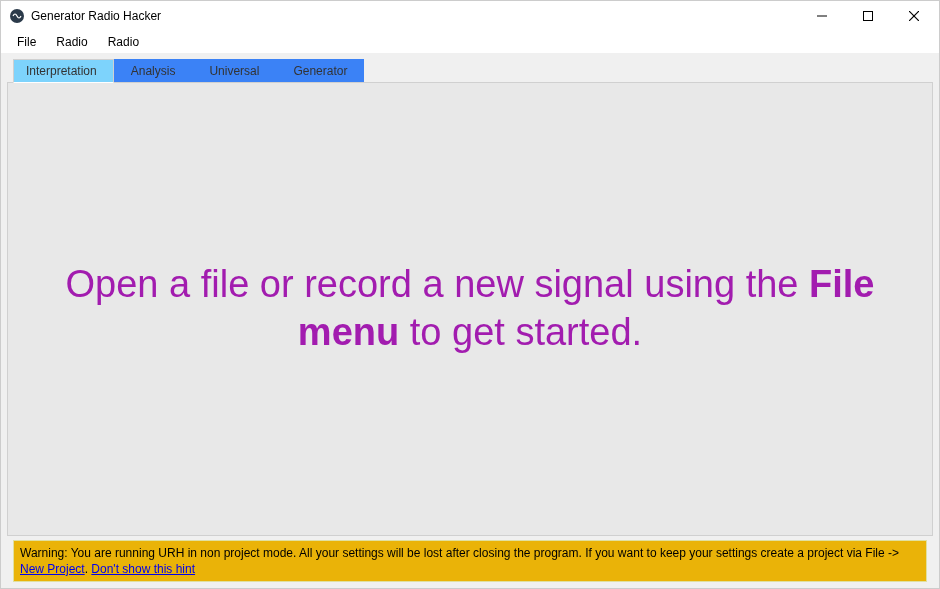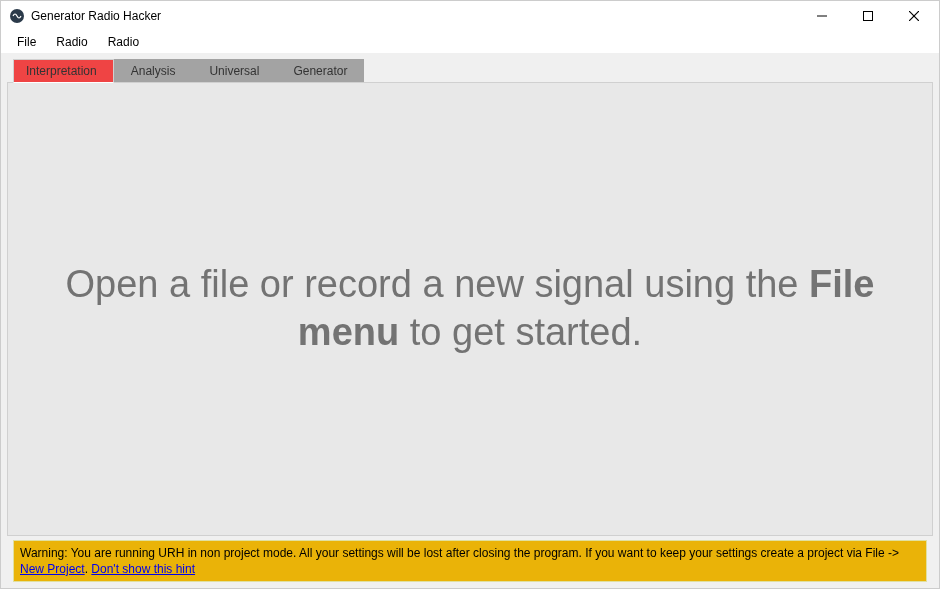--- a/index.html
+++ b/index.html
@@ -70,48 +70,48 @@
     .tab-strip {
       display: flex;
       align-items: flex-end;
       position: relative;
       z-index: 2;
       margin-left: 6px;
     }
     .tab {
       padding: 4px 16px;
       font-size: 12px;
-      background: #a3a3a3;
+      background: #3b82f6;
       border: 1px solid transparent;
       border-bottom: none;
       cursor: default;
       position: relative;
       color: #333;
     }
     .tab.active {
-      background: #ef4444;
+      background: #7dd3fc;
       border: 1px solid #d0d0d0;
       border-bottom: 1px solid #ffffff;
       margin-bottom: -1px;
       padding-left: 12px;
     }
     .tab-panel {
       flex: 1;
       background: #e8e8e8;
       border: 1px solid #d0d0d0;
       display: flex;
       align-items: center;
       justify-content: center;
       position: relative;
       z-index: 1;
       min-height: 0;
     }
     .welcome-text {
       font-size: 38px;
-      color: #737373;
+      color: #a21caf;
       text-align: center;
       line-height: 1.25;
       padding: 0 14px;
     }
     .welcome-text .bold { font-weight: 700; }
     .warning-bar {
       background: #eab308;
       border: 1px solid #e0e0a0;
       margin: 4px 6px 6px 6px;
       padding: 4px 6px;

